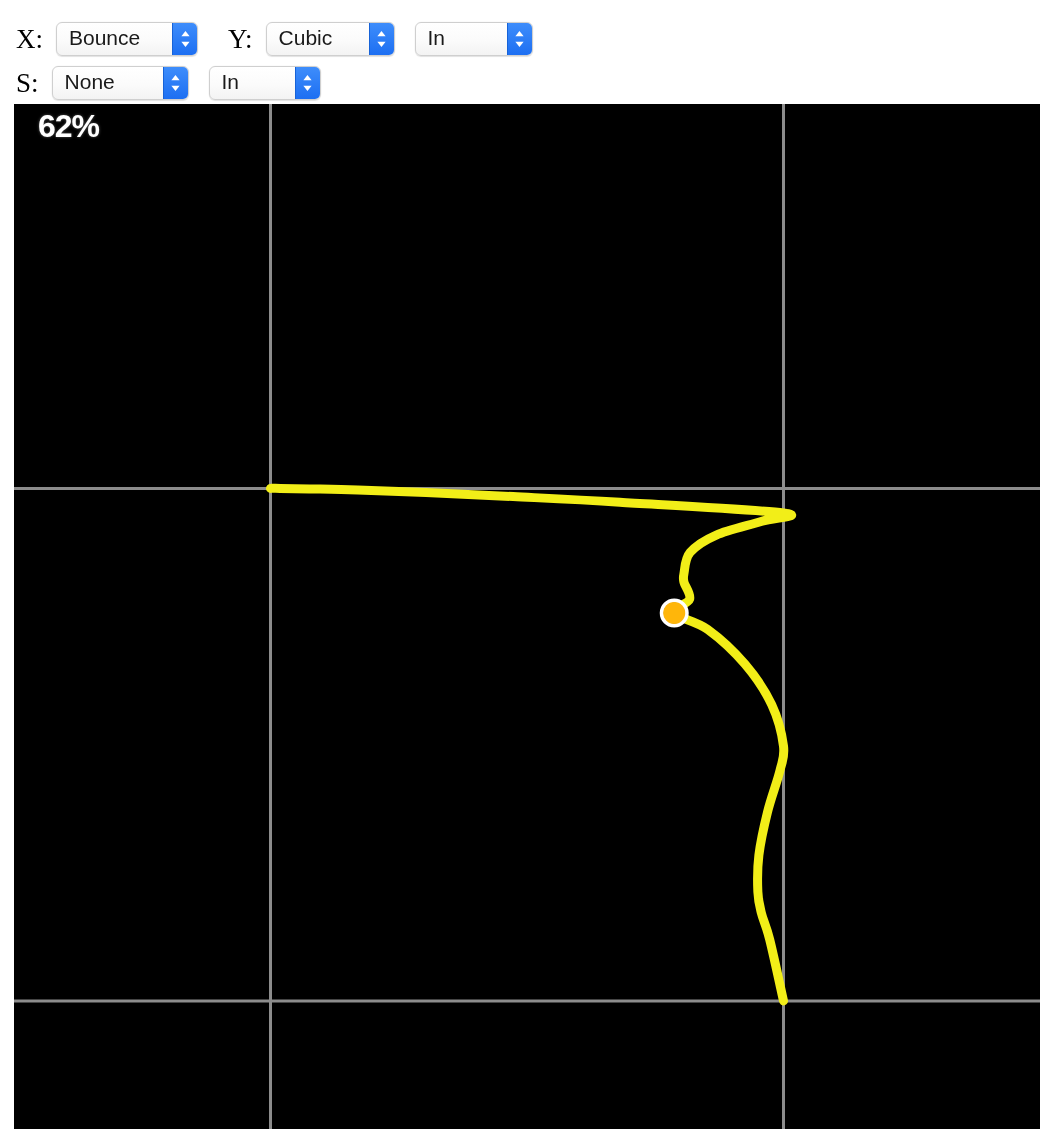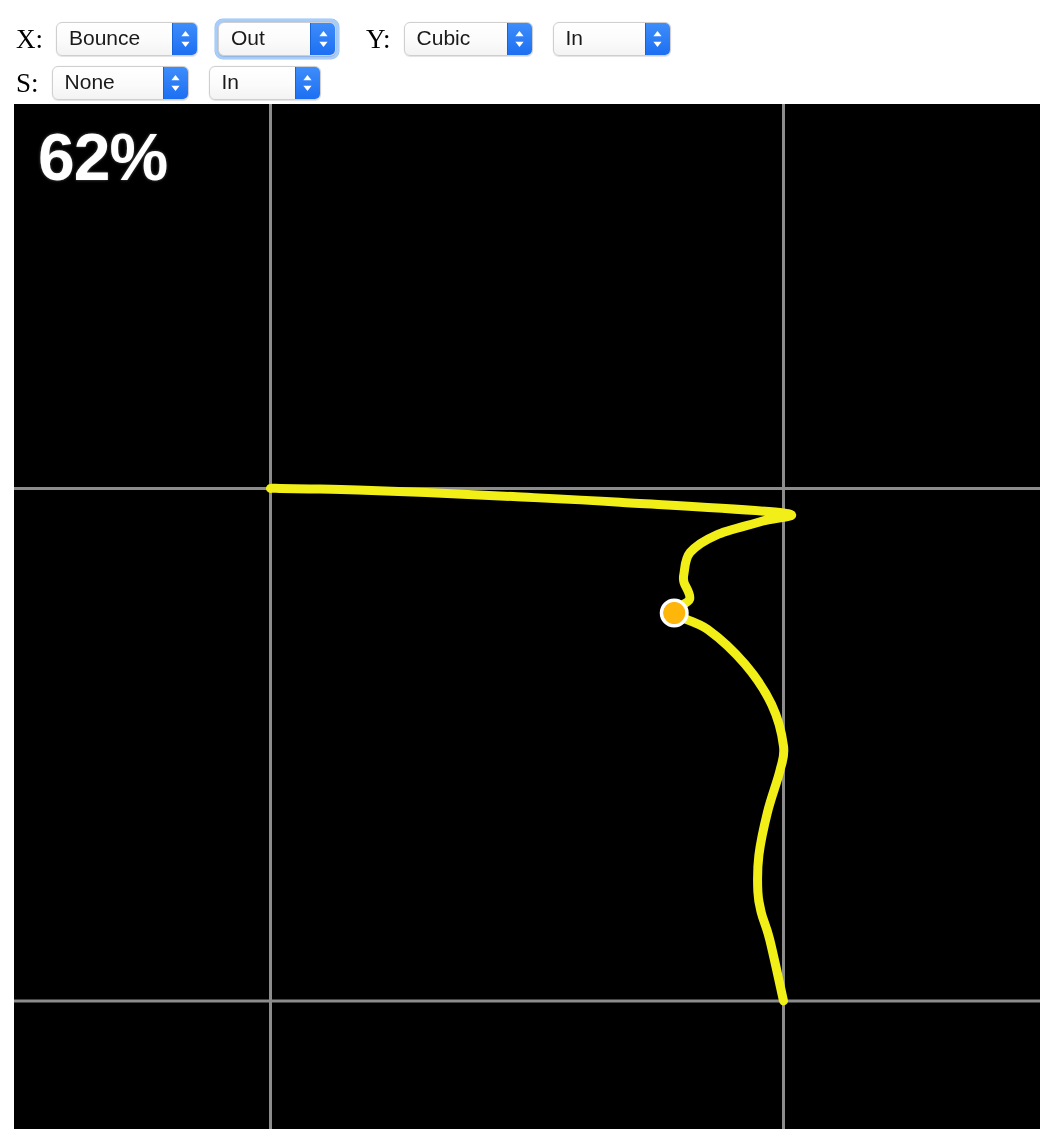--- a/index.html
+++ b/index.html
@@ -125,23 +125,23 @@
   .plot-frame svg {
     position: absolute;
     left: 0;
     top: 0;
     display: block;
   }
 
   .pct-readout {
     position: absolute;
     left: 24px;
-    top: 20px;
+    top: 6px;
     font-family: "Liberation Sans", sans-serif;
-    font-size: 66px;
+    font-size: 32px;
     font-weight: bold;
     color: #ffffff;
     letter-spacing: -1px;
     line-height: 1;
     user-select: none;
     text-shadow: 0 0 3px rgba(255,255,255,0.35);
   }
 </style>
 </head>
 <body>
@@ -159,31 +159,20 @@
           <span class="value">Bounce</span>
           <span class="stepper">
             <svg width="15" height="22" viewBox="0 0 15 22" aria-hidden="true">
               <path d="M7.5 3.0 L11.6 8.2 L3.4 8.2 Z" fill="#ffffff"></path>
               <path d="M7.5 19.0 L11.6 13.8 L3.4 13.8 Z" fill="#ffffff"></path>
             </svg>
           </span>
         </div>
       </div>
 
-      <div class="select-wrap w-out focused">
-        <div class="popup">
-          <span class="value">Out</span>
-          <span class="stepper">
-            <svg width="15" height="22" viewBox="0 0 15 22" aria-hidden="true">
-              <path d="M7.5 3.0 L11.6 8.2 L3.4 8.2 Z" fill="#ffffff"></path>
-              <path d="M7.5 19.0 L11.6 13.8 L3.4 13.8 Z" fill="#ffffff"></path>
-            </svg>
-          </span>
-        </div>
-      </div>
 
       <span class="axis-label second">Y:</span>
 
       <div class="select-wrap w-cubic">
         <div class="popup">
           <span class="value">Cubic</span>
           <span class="stepper">
             <svg width="15" height="22" viewBox="0 0 15 22" aria-hidden="true">
               <path d="M7.5 3.0 L11.6 8.2 L3.4 8.2 Z" fill="#ffffff"></path>
               <path d="M7.5 19.0 L11.6 13.8 L3.4 13.8 Z" fill="#ffffff"></path>

